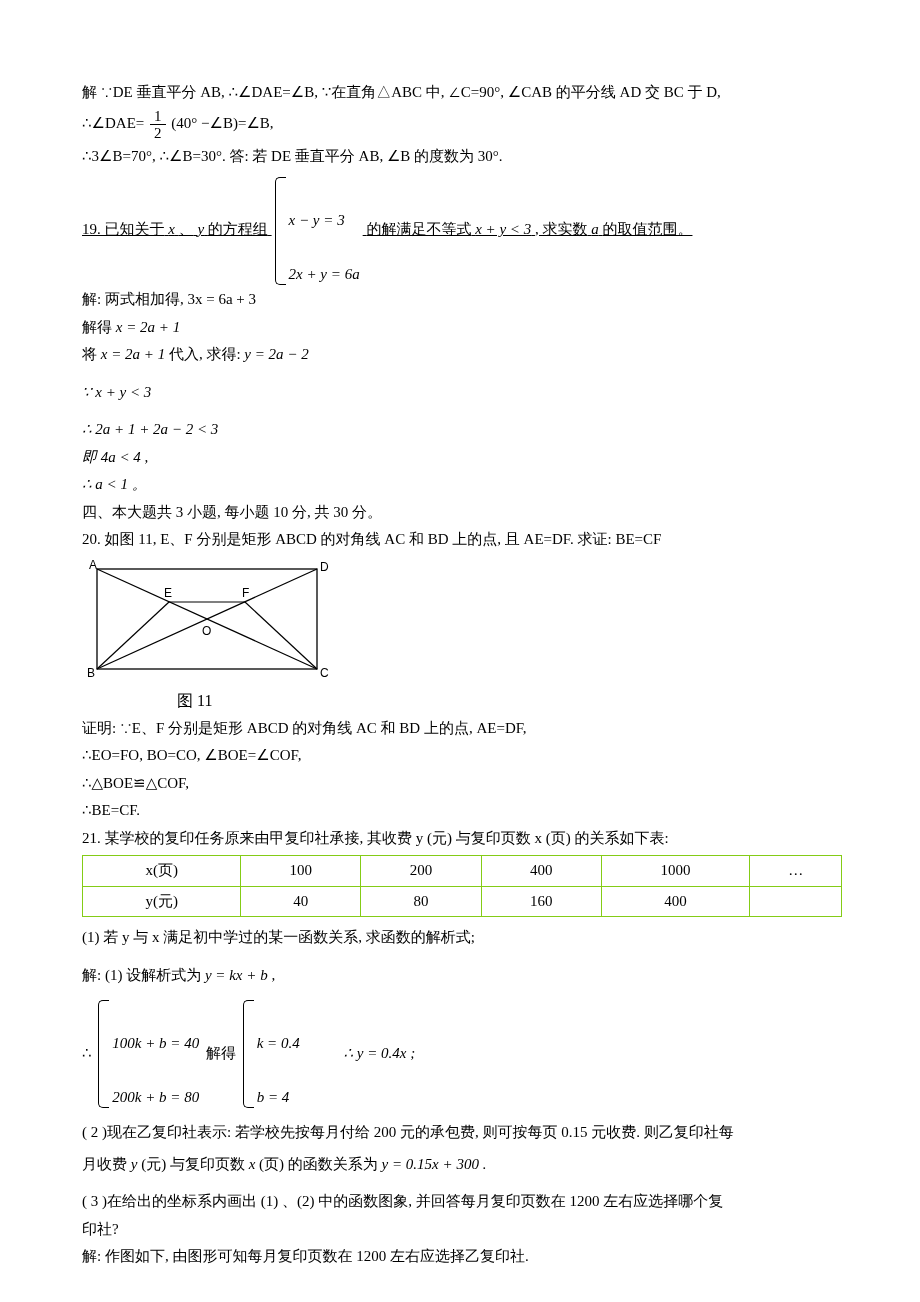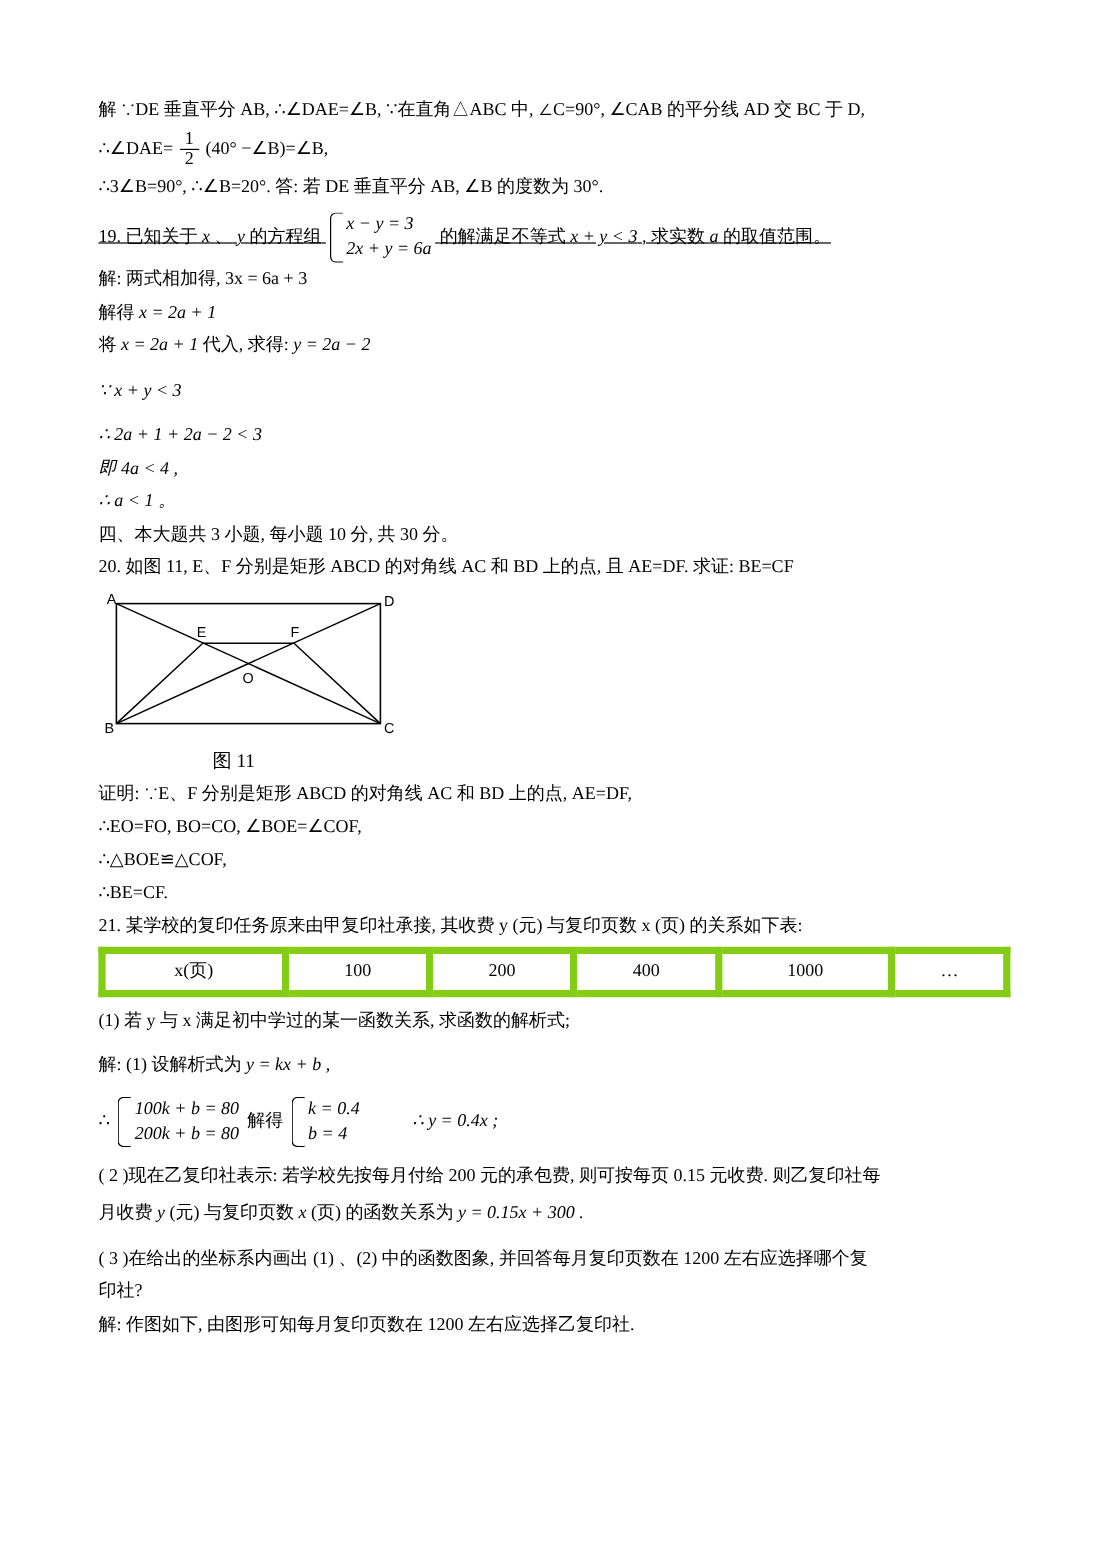--- a/index.html
+++ b/index.html
@@ -34,56 +34,56 @@
     content: "";
     position: absolute;
     left: 0; top: 0; bottom: 0;
     width: 10px;
     border-left: 1.5px solid #000;
     border-top: 1.5px solid #000;
     border-bottom: 1.5px solid #000;
     border-top-left-radius: 5px;
     border-bottom-left-radius: 5px;
   }
-  .brace .row { display: block; line-height: 1.4; white-space: nowrap; }
+  .brace .row { display: block; line-height: 1.4; white-space: nowrap; margin-top: 33px; }
   .it { font-style: italic; font-family: "Times New Roman", serif; }
   .diagram {
     position: relative;
     width: 250px;
     height: 130px;
     margin: 4px 0 2px 0;
   }
   .diagram svg { display: block; }
   .fig-caption { font-size: 16px; margin-left: 95px; margin-top: -2px;}
   table.data {
     border-collapse: collapse;
     width: 100%;
     margin: 4px 0;
   }
   table.data td {
-    border: 6px solid #84cc16;
+    border: 1px solid #84cc16;
     text-align: center;
     padding: 2px 4px;
     font-size: 15px;
   }
   .gap { height: 8px; }
 </style>
 </head>
 <body>
 
 <div class="line">解 ∵DE 垂直平分 AB, ∴∠DAE=∠B, ∵在直角△ABC 中, ∠C=90°, ∠CAB 的平分线 AD 交 BC 于 D,</div>
 <div class="line">
   <span>∴∠DAE=</span>
   <span class="frac">
     <span class="num">1</span>
     <span class="den">2</span>
   </span>
   <span>(40° −∠B)=∠B,</span>
 </div>
-<div class="line">∴3∠B=90°, ∴∠B=20°. 答: 若 DE 垂直平分 AB, ∠B 的度数为 30°.</div>
+<div class="line">∴3∠B=70°, ∴∠B=30°. 答: 若 DE 垂直平分 AB, ∠B 的度数为 30°.</div>
 
 <div class="line" style="margin-top:8px;text-decoration:underline;">
   <span>19. 已知关于</span>
   <span class="it">x</span>
   <span>、</span>
   <span class="it">y</span>
   <span>的方程组</span>
   <span class="brace">
     <span class="row it">x − y = 3</span>
     <span class="row it">2x + y = 6a</span>
@@ -139,34 +139,42 @@
 <table class="data">
   <tbody>
       <tr>
     <td>x(页)</td>
     <td>100</td>
     <td>200</td>
     <td>400</td>
     <td>1000</td>
     <td>…</td>
   </tr>
+  <tr>
+    <td>y(元)</td>
+    <td>40</td>
+    <td>80</td>
+    <td>160</td>
+    <td>400</td>
+    <td></td>
+  </tr>
 </tbody>
   </table>
 
 <div class="line" style="margin-top:8px;font-family:Liberation Serif, serif;">(1)  若 y 与 x 满足初中学过的某一函数关系, 求函数的解析式;</div>
 <div class="gap"></div>
 <div class="line">
   <span>解: (1) 设解析式为</span>
   <span class="it">y = kx + b ,</span>
 </div>
 <div class="gap"></div>
 <div class="line">
   <span style="vertical-align:middle;">∴</span>
   <span class="brace">
-    <span class="row it">100k + b = 80</span>
+    <span class="row it">100k + b = 40</span>
     <span class="row it">200k + b = 80</span>
   </span>
   <span style="vertical-align:middle;">解得</span>
   <span class="brace">
     <span class="row it">k = 0.4</span>
     <span class="row it">b = 4</span>
   </span>
   <span class="it" style="vertical-align:middle;margin-left:37px;">∴ y = 0.4x ;</span>
 </div>
 <div class="gap"></div>

